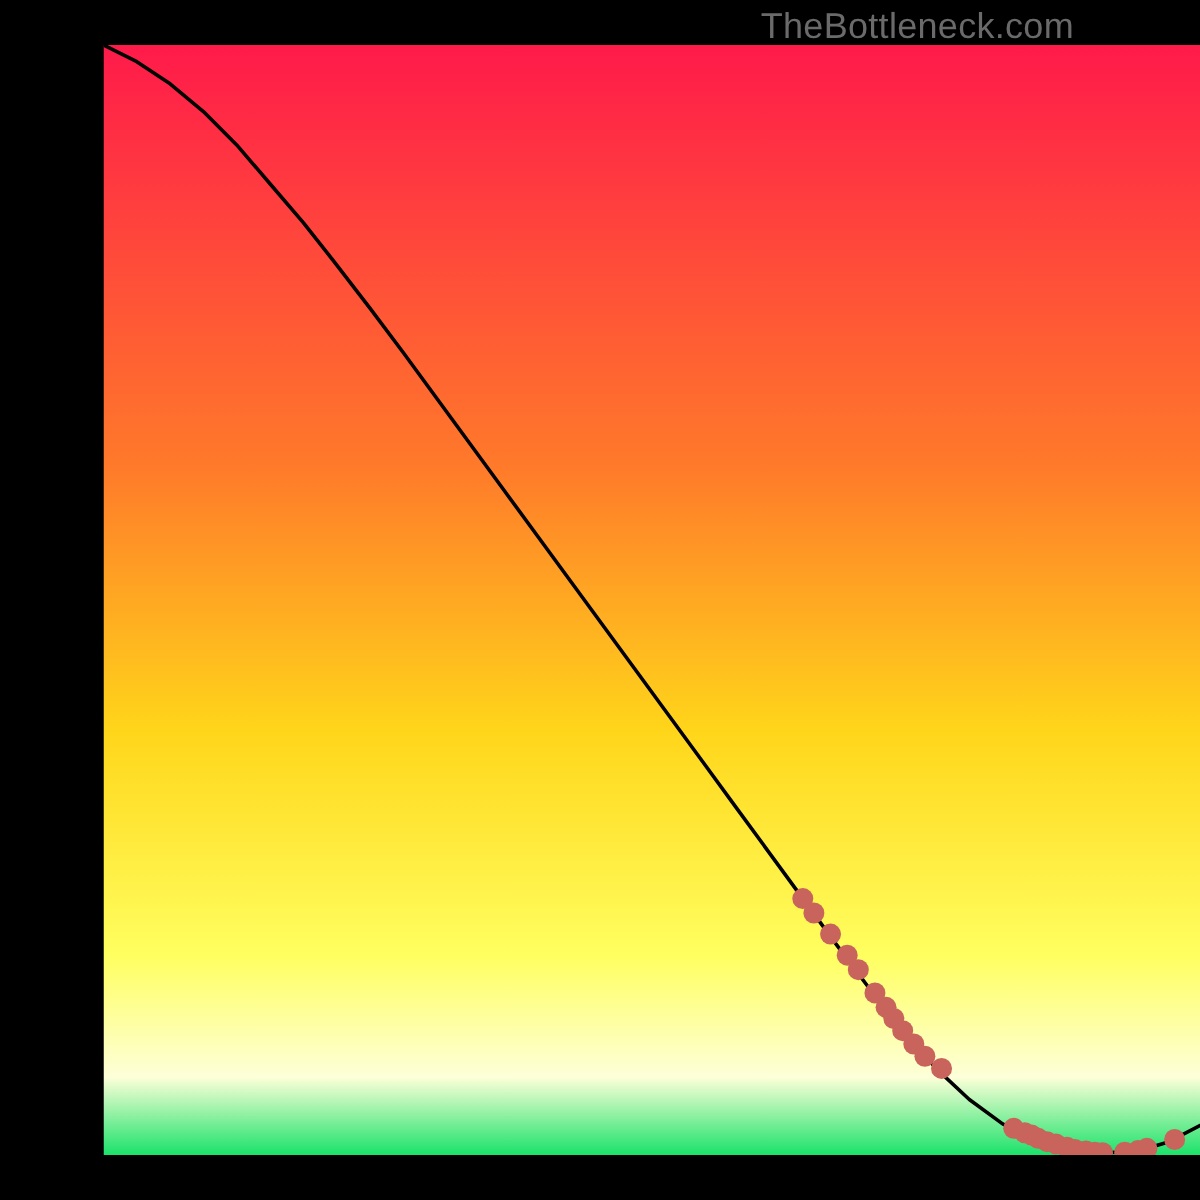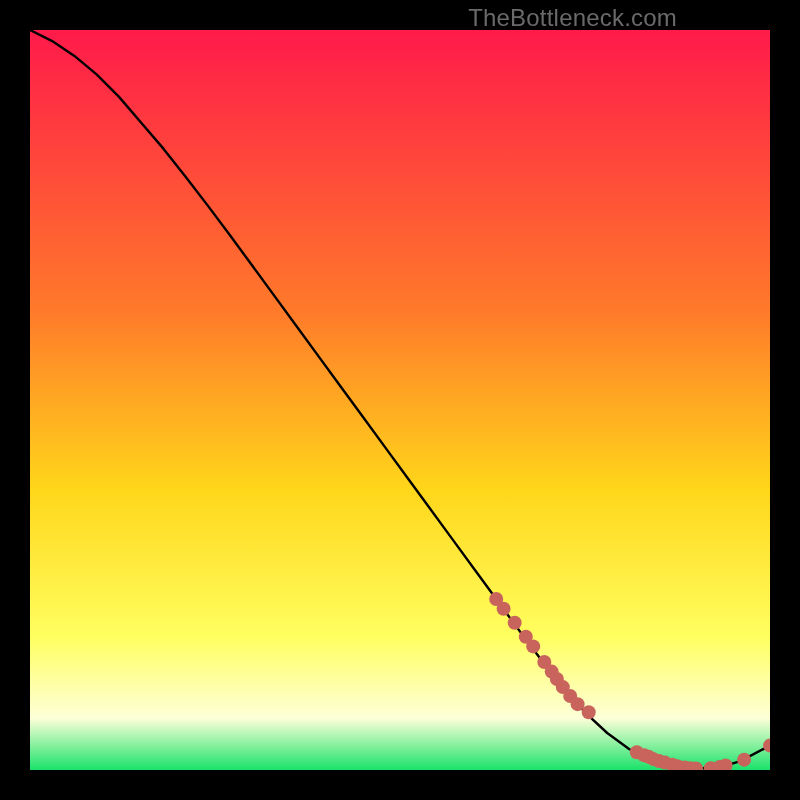--- a/index.html
+++ b/index.html
@@ -9,20 +9,21 @@
     height: 800px;
     background: #000;
     overflow: hidden;
     font-family: Arial, Helvetica, sans-serif;
   }
   .stage {
     position: relative;
     width: 691px;
     height: 800px;
     background: #000;
+    margin-left: 39px;
   }
   .watermark {
     position: absolute;
     top: 4px;
     right: 14px;
     font-size: 24px;
     font-weight: 500;
     color: #6a6a6a;
     letter-spacing: 0.2px;
     z-index: 5;

